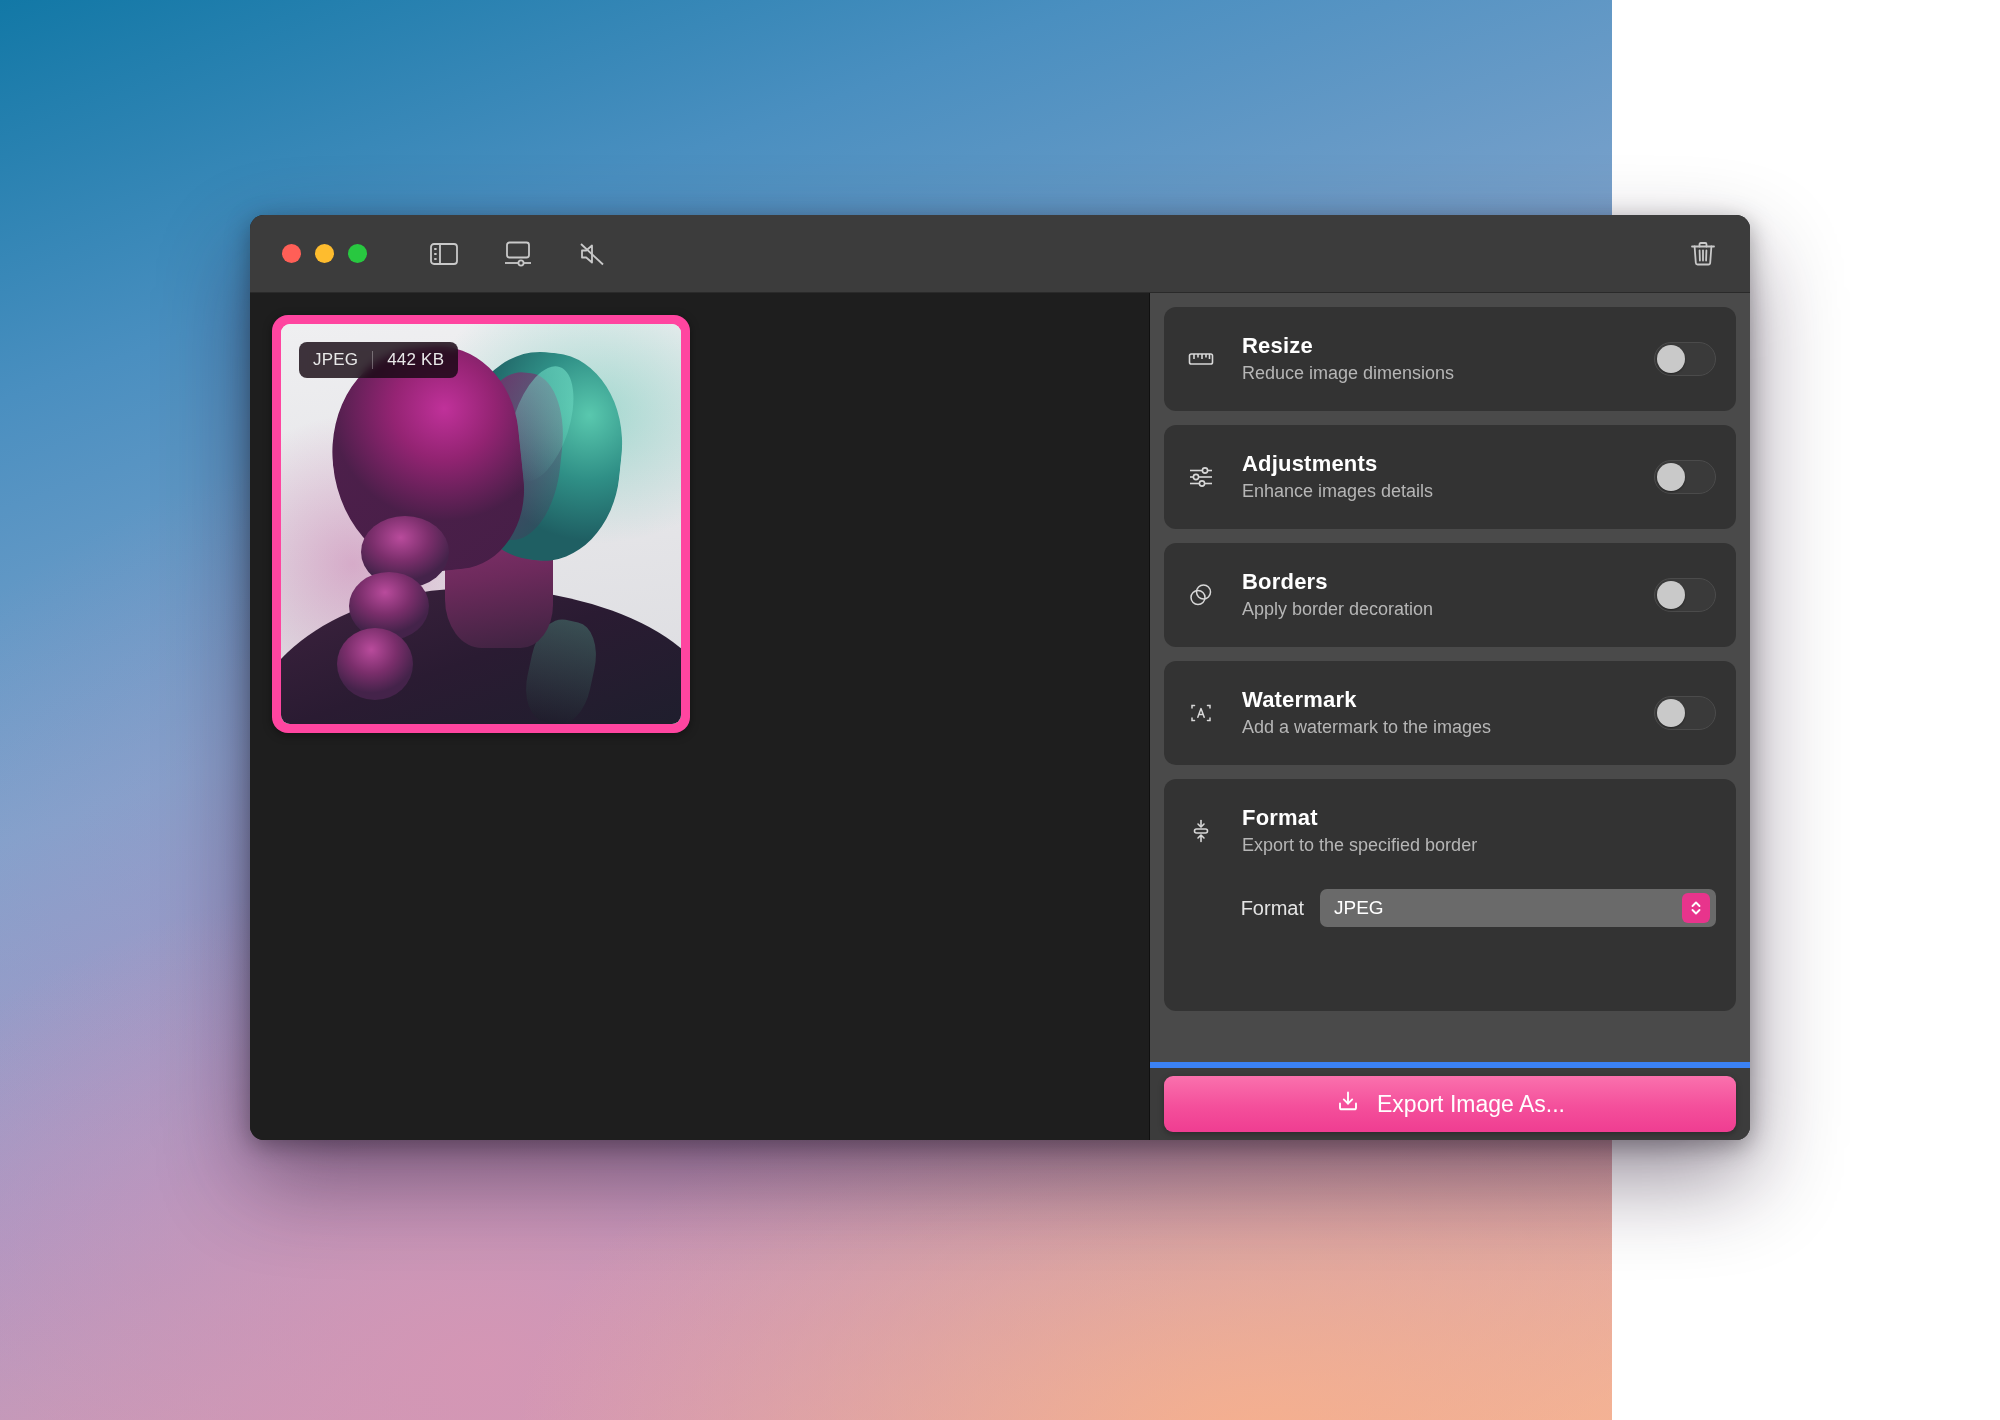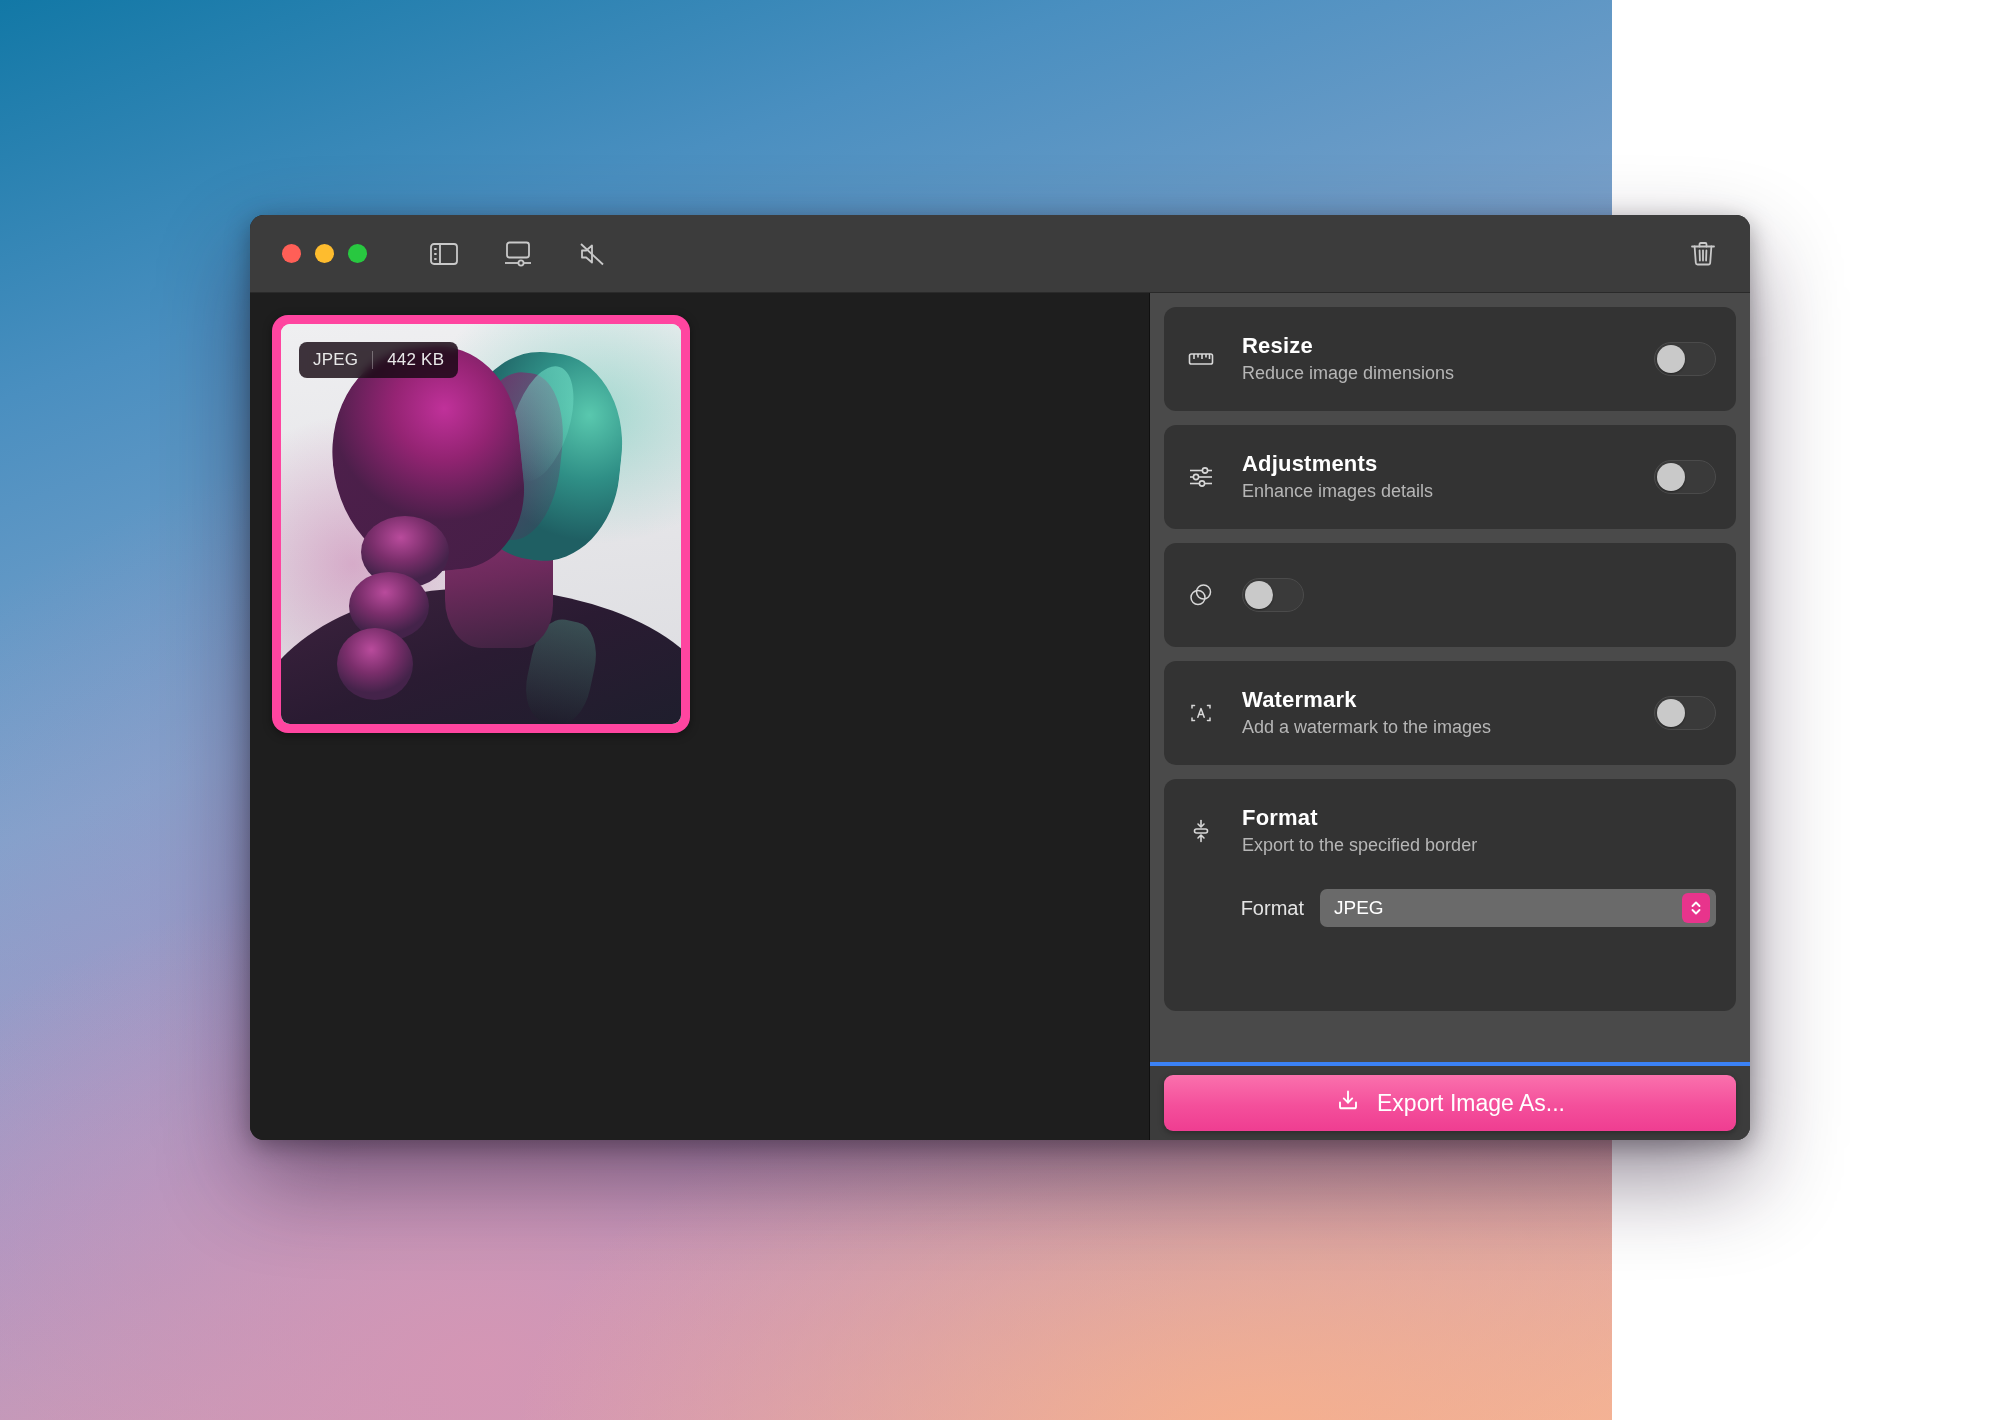--- a/index.html
+++ b/index.html
@@ -290,21 +290,21 @@
     align-items: center; justify-content: center;
     gap: 2px;
     color: #fff;
   }
   .slider-wrap { flex: 1; display: flex; align-items: center; position: relative; height: 30px; }
 
   
   #footer {
     flex: 0 0 78px;
     background: #3c3c3c;
-    border-top: 4px solid #3b82f6;
+    border-top: 6px solid #3b82f6;
     display: flex;
     align-items: center;
     padding: 0 14px;
   }
   #export-btn {
     flex: 1;
     height: 56px;
     border-radius: 9px;
     background: linear-gradient(180deg, #fa71ad 0%, #f44f9b 55%, #ef3d91 100%);
     display: flex;
@@ -444,20 +444,24 @@
 
 
           <div class="card">
             <div class="card-head">
               <div class="card-icon">
                 <svg width="26" height="26" viewBox="0 0 26 26" fill="none" stroke="currentColor" stroke-width="1.5">
                   <circle cx="15.5" cy="10" r="7"></circle>
                   <circle cx="10" cy="15.5" r="7"></circle>
                 </svg>
               </div>
+              <div class="card-text">
+                <div class="card-title">Borders</div>
+                <div class="card-sub">Apply border decoration</div>
+              </div>
               <div class="toggle">
                 <div class="knob"></div>
               </div>
             </div>
           </div>
 
           <div class="card">
             <div class="card-head">
               <div class="card-icon">
                 <svg width="26" height="26" viewBox="0 0 26 26" fill="none" stroke="currentColor" stroke-width="1.5">

